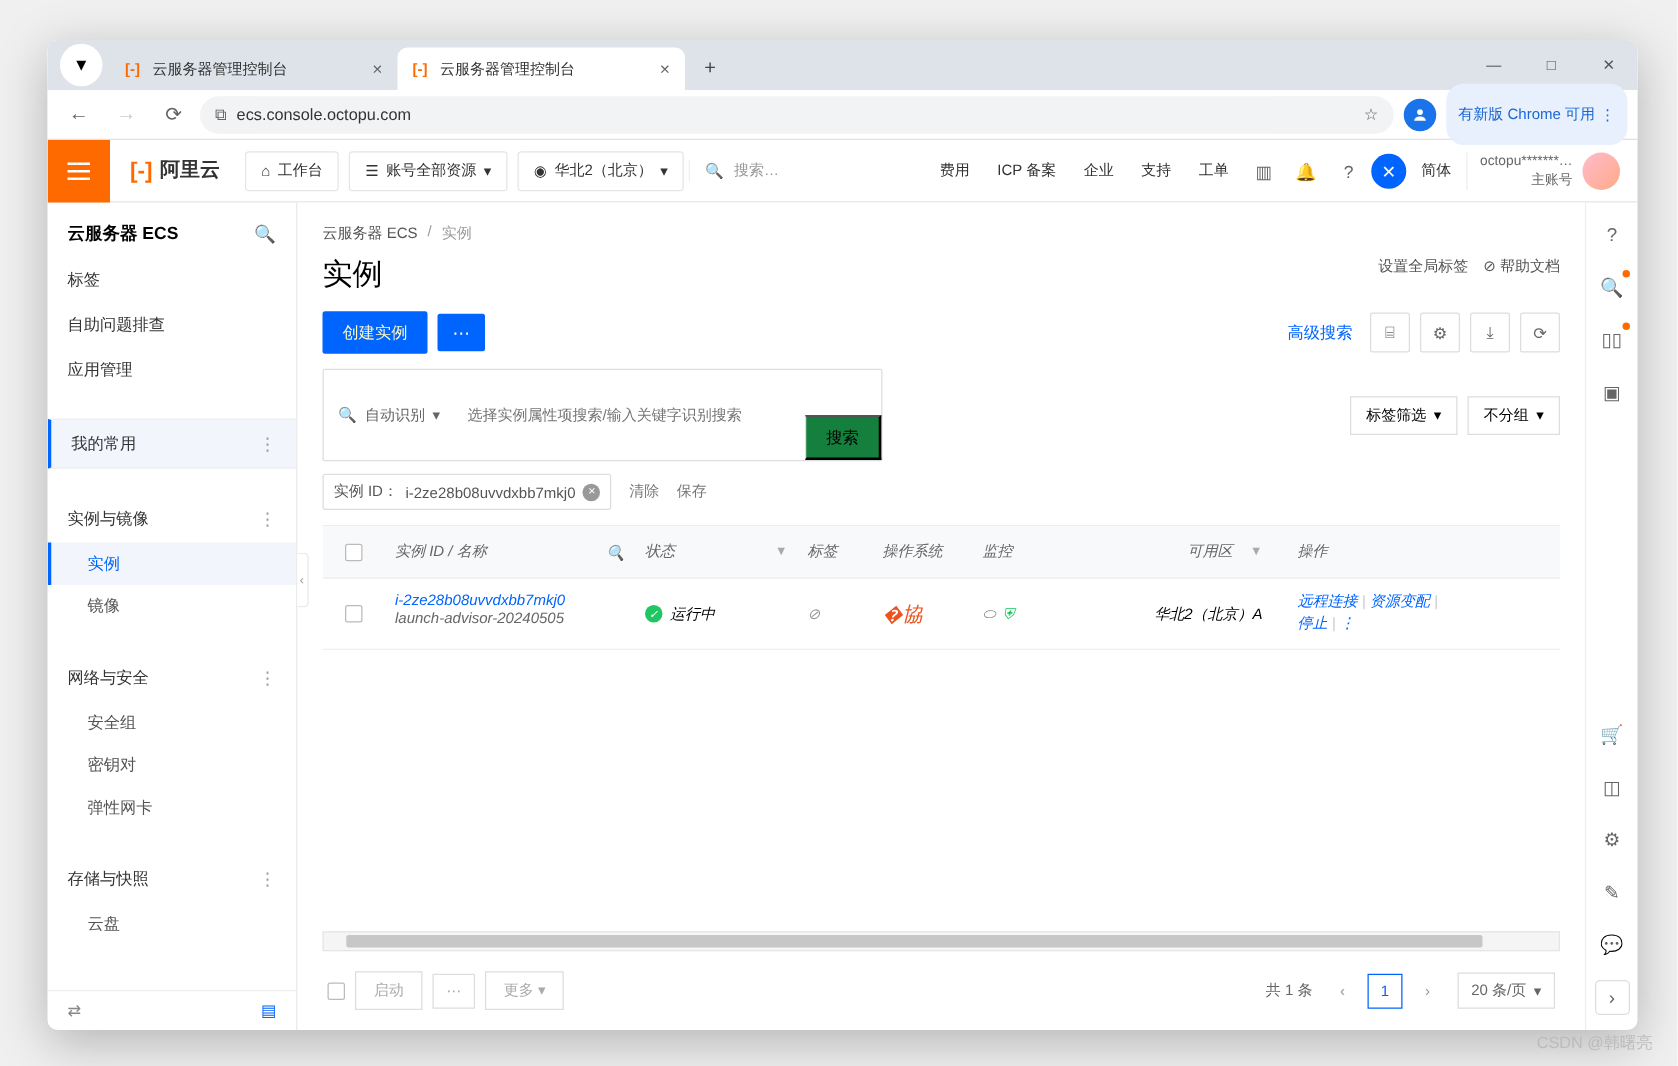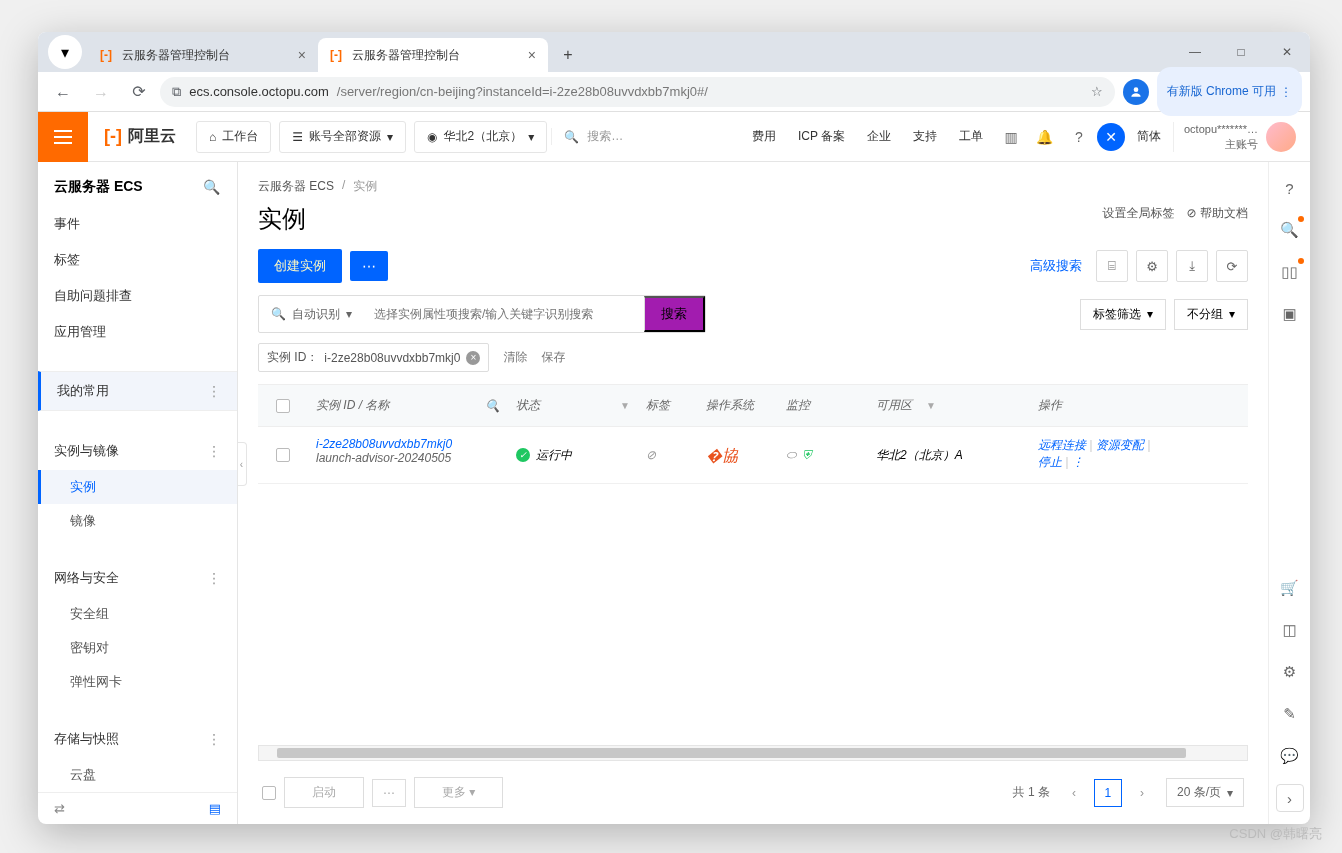--- a/index.html
+++ b/index.html
@@ -63,52 +63,52 @@
 .action-row { display: flex; align-items: center; gap: 8px; margin-bottom: 12px; }
 .primary-btn { background: #0064ff; color: #fef9c3; border: none; padding: 8px 16px; font-size: 13px; cursor: pointer; border-radius: 2px; }
 .more-btn { background: #0064ff; color: #fff; border: none; padding: 8px 12px; cursor: pointer; border-radius: 2px; font-size: 14px; line-height: 14px; }
 .act-right { margin-left: auto; display: flex; gap: 8px; align-items: center; }
 .link-btn { color: #0064ff; font-size: 13px; cursor: pointer; padding: 0 6px; }
 .icon-btn { width: 32px; height: 32px; border: 1px solid #ddd; border-radius: 2px; display: flex; align-items: center; justify-content: center; cursor: pointer; color: #666; font-size: 13px; }
 .search-row { display: flex; gap: 0; margin-bottom: 10px; align-items: center; }
 .search-box { display: flex; border: 1px solid #ddd; border-radius: 2px; }
 .search-mode { padding: 7px 12px; font-size: 12px; color: #666; display: flex; align-items: center; gap: 6px; }
 .search-input { border: none; padding: 7px 10px; font-size: 12px; width: 280px; outline: none; }
-.search-btn { border-left: 1px solid #ddd; background: #a21caf; padding: 7px 16px; font-size: 13px; cursor: pointer; }
+.search-btn { border-left: 1px solid #ddd; background: #15803d; padding: 7px 16px; font-size: 13px; cursor: pointer; margin-top: 36px; }
 .filter-btns { margin-left: auto; display: flex; gap: 8px; }
 .filter-btn { border: 1px solid #ddd; padding: 6px 12px; font-size: 12px; display: flex; align-items: center; gap: 6px; cursor: pointer; background: #fff; }
 .chip-row { display: flex; gap: 14px; font-size: 12px; align-items: center; margin-bottom: 12px; }
 .chip { border: 1px solid #ddd; padding: 5px 8px; border-radius: 2px; color: #555; display: flex; align-items: center; gap: 6px; }
 .chip-x { background: #999; color: #fff; border-radius: 50%; width: 14px; height: 14px; display: inline-flex; align-items: center; justify-content: center; font-size: 10px; cursor: pointer; }
 .chip-link { color: #777; cursor: pointer; }
 .table-wrap { flex: 1; border-top: 1px solid #eee; overflow: auto; font-style: italic; }
 .thead { display: flex; background: #f7f9fa; font-size: 12px; color: #666; border-bottom: 1px solid #eee; }
 .th, .td { padding: 12px 8px; display: flex; align-items: center; gap: 6px; }
 .col-chk { width: 50px; justify-content: center; }
 .col-id { width: 200px; }
 .col-status { width: 130px; }
 .col-tag { width: 60px; }
 .col-os { width: 80px; }
 .col-mon { width: 90px; }
-.col-zone { width: 150px; }
+.col-zone { width: 150px; justify-content: flex-end; }
 .col-ops { flex: 1; padding-left: 20px; }
 .th-sort { color: #aaa; font-size: 10px; }
 .trow { display: flex; font-size: 12px; border-bottom: 1px solid #f0f0f0; }
 .inst-link { color: #0064ff; cursor: pointer; }
 .inst-name { color: #666; }
 .status-dot { width: 14px; height: 14px; border-radius: 50%; background: #1ec761; color: #fff; display: inline-flex; align-items: center; justify-content: center; font-size: 9px; }
 .os-icon { color: #e95420; font-size: 16px; }
 .mon-icon { color: #888; }
 .shield { color: #1ec761; }
 .op-link { color: #0064ff; cursor: pointer; }
 .op-sep { color: #ccc; }
 .hscroll { height: 16px; background: #f5f5f5; border: 1px solid #e5e5e5; position: relative; margin: 4px 0; }
 .hscroll-thumb { position: absolute; left: 18px; top: 2px; height: 10px; width: 92%; background: #c7c7c7; border-radius: 2px; }
 .table-foot { display: flex; align-items: center; padding: 12px 4px 16px; font-size: 12px; gap: 8px; }
-.foot-btn { border: 1px solid #ddd; padding: 6px 27px; background: #fff; color: #aaa; cursor: pointer; font-size: 12px; }
+.foot-btn { border: 1px solid #ddd; padding: 6px 14px; background: #fff; color: #aaa; cursor: pointer; font-size: 12px; }
 .foot-right { margin-left: auto; display: flex; align-items: center; gap: 10px; color: #666; }
 .pager { display: flex; gap: 6px; align-items: center; }
 .pg-btn { width: 28px; height: 28px; display: flex; align-items: center; justify-content: center; color: #999; cursor: pointer; }
 .pg-num { width: 28px; height: 28px; border: 1px solid #0064ff; color: #0064ff; display: flex; align-items: center; justify-content: center; }
 .page-size { border: 1px solid #ddd; padding: 5px 10px; display: flex; align-items: center; gap: 6px; }
 .right-rail { width: 42px; border-left: 1px solid #eee; display: flex; flex-direction: column; align-items: center; padding: 12px 0; gap: 14px; color: #666; font-size: 15px; }
 .right-rail .ri { width: 28px; height: 28px; display: flex; align-items: center; justify-content: center; cursor: pointer; position: relative; border-radius:4px; }
 .dot-badge { position: absolute; top: 0; right: 0; width: 6px; height: 6px; background: #ff6a00; border-radius: 50%; }
 .rail-bottom { margin-top: auto; display: flex; flex-direction: column; gap: 14px; }
 .checkbox { width: 14px; height: 14px; border: 1px solid #bbb; border-radius: 2px; background: #fff; }
@@ -140,21 +140,20 @@
     </div>
   </div>
 
   <div class="addr-bar">
     <div class="nav-btn">←</div>
     <div class="nav-btn" style="color:#ccc">→</div>
     <div class="nav-btn">⟳</div>
     <div class="url-field">
       <span class="secure">⧉</span>
       <span>ecs.console.octopu.com</span>
-        <span class="url-dim">/server/region/cn-beijing?instanceId=i-2ze28b08uvvdxbb7mkj0#/</span>
       <span class="url-star">☆</span>
     </div>
     <div class="profile-icon">
       <svg width="14" height="14" viewBox="0 0 24 24" fill="#fff">
           <circle cx="12" cy="8" r="4"></circle>
           <path d="M4 20c0-4 4-6 8-6s8 2 8 6"></path>
         </svg>
     </div>
     <div class="chrome-update">
       <span>有新版 Chrome 可用</span> 
@@ -200,21 +199,20 @@
       </div>
     </div>
 
     <div class="page-body">
 
       <div class="sidebar">
         <div class="side-title">
           <span>云服务器 ECS</span>
           <span style="color:#999;cursor:pointer">🔍</span>
         </div>
-        <div class="side-item">事件</div>
         <div class="side-item">标签</div>
         <div class="side-item">自助问题排查</div>
         <div class="side-item">应用管理</div>
         <div class="side-section my">
           <span>我的常用</span>
             <span class="side-dots">⋮</span>
         </div>
         <div class="side-section">
           <span>实例与镜像</span>
             <span class="side-dots">⋮</span>

